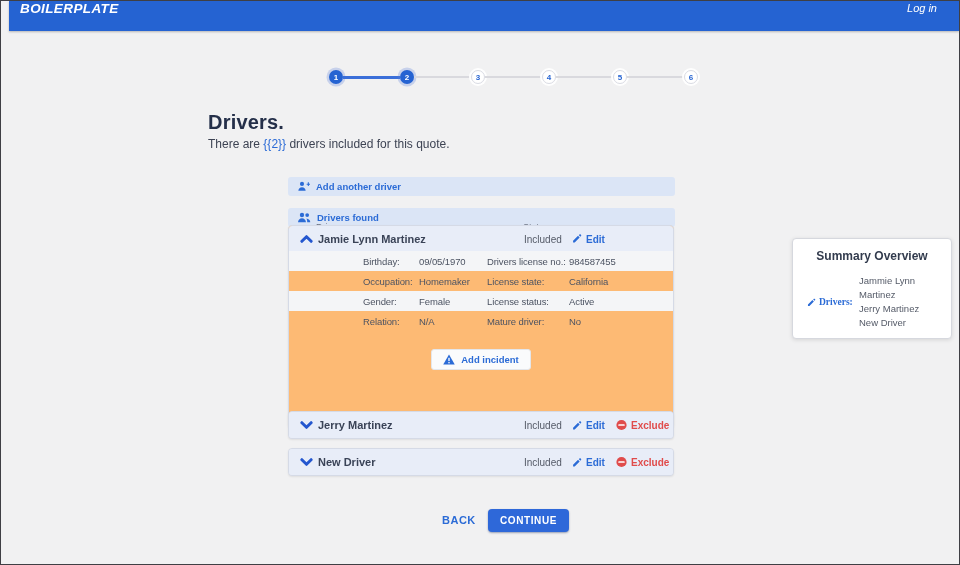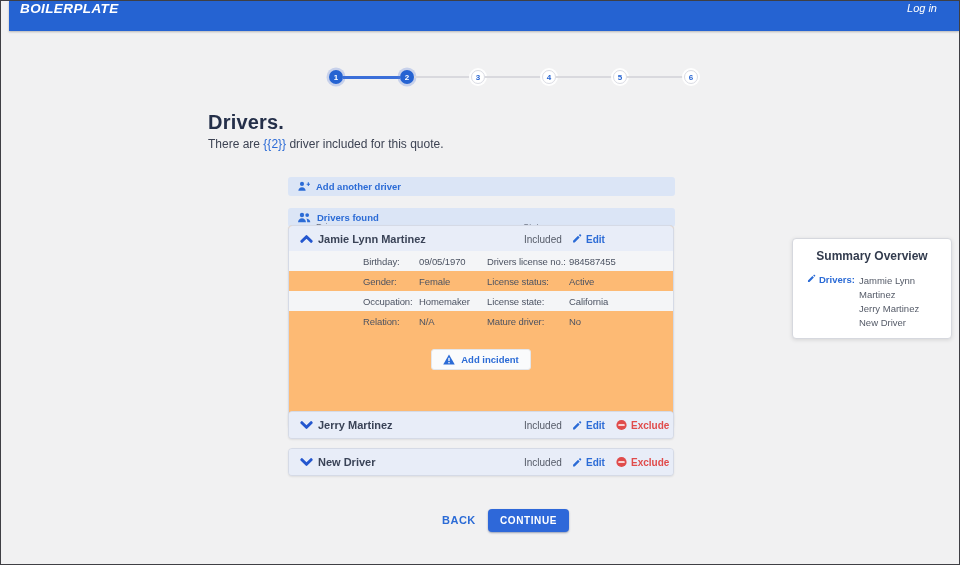--- a/index.html
+++ b/index.html
@@ -53,21 +53,21 @@
   .add-incident { display:flex; align-items:center; gap:6px; width:fit-content; margin:18px auto 8px; padding:4px 11px; background:#fafbfc; border:1px solid #e4e6ea; border-radius:3px; color:#2b6bd6; font-size:9.5px; font-weight:bold; font-family:inherit; cursor:pointer; }
 
   
   .footer-back { position:absolute; left:441px; top:513px; font-size:11px; font-weight:bold; color:#2b6bd6; letter-spacing:.5px; cursor:pointer; text-decoration:none; }
   .footer-continue { position:absolute; left:487px; top:508px; width:81px; height:23px; background:#2e68d9; color:#fff; border:none; border-radius:4px; font-size:10px; font-weight:bold; letter-spacing:.6px; font-family:inherit; cursor:pointer; box-shadow:0 1px 2px rgba(20,40,90,.4); }
 
   
   .summary { position:absolute; left:791px; top:237px; width:160px; min-height:70px; background:#fff; border:1px solid #d6d8de; border-radius:4px; box-shadow:0 1px 4px rgba(0,0,0,.12); padding:10px 0 8px; }
   .s-title { text-align:center; font-size:12px; font-weight:bold; color:#333c4e; }
   .s-row { display:flex; margin-top:11px; padding:0 10px 0 14px; }
-  .s-label { color:#2b6bd6; font-size:9.5px; font-weight:bold; display:flex; gap:3px; align-items:flex-start; white-space:nowrap; width:52px; flex:none; cursor:pointer; text-decoration:none; }
+  .s-label { color:#2b6bd6; font-size:9.5px; font-weight:bold; display:flex; gap:3px; align-items:center; white-space:nowrap; width:52px; flex:none; cursor:pointer; text-decoration:none;font-family:Liberation Serif, serif; }
   .s-names { font-size:9.5px; color:#555b68; line-height:14px; }
 </style>
 </head>
 <body>
 
 <div class="page">
 
   <header class="topbar">
     <div class="brand">BOILERPLATE</div>
     <a class="login">Log in</a>
@@ -93,21 +93,21 @@
     <div class="step idle">
         <span>5</span>
       </div>
     <div class="conn"></div>
     <div class="step idle">
         <span>6</span>
       </div>
   </div>
 
   <h1 class="title">Drivers.</h1>
-  <p class="subtitle"><span>There are </span><span class="hl">{{2}}</span><span> driver included for this quote.</span></p>
+  <p class="subtitle"><span>There are </span><span class="hl">{{2}}</span><span> drivers included for this quote.</span></p>
 
   <div class="actions">
     <button class="chip">
       <svg width="12" height="11" viewBox="0 0 18 15">
           <circle cx="6" cy="3.6" r="3.1" fill="#2b6bd6"></circle>
           <path d="M0.5 14c0-3 2.5-5.5 5.5-5.5s5.5 2.5 5.5 5.5z" fill="#2b6bd6"></path>
           <path d="M13 3.2h1.7V1.2h1.6v2h2v1.6h-2v2h-1.6v-2H13z" fill="#2b6bd6"></path>
         </svg>
       <span>Add another driver</span>
     </button>
@@ -144,30 +144,30 @@
       </a>
     </div>
     <div class="details">
       <div class="drow">
         <span>Birthday:</span>
           <span>09/05/1970</span>
           <span>Drivers license no.:</span>
           <span>984587455</span>
       </div>
       <div class="drow">
+        <span>Occupation:</span>
+          <span>Homemaker</span>
+          <span>License state:</span>
+          <span>California</span>
+      </div>
+      <div class="drow">
         <span>Gender:</span>
           <span>Female</span>
           <span>License status:</span>
           <span>Active</span>
-      </div>
-      <div class="drow">
-        <span>Occupation:</span>
-          <span>Homemaker</span>
-          <span>License state:</span>
-          <span>California</span>
       </div>
       <div class="drow">
         <span>Relation:</span>
           <span>N/A</span>
           <span>Mature driver:</span>
           <span>No</span>
       </div>
     </div>
     <button class="add-incident">
       <svg width="12" height="11" viewBox="0 0 14 13">

